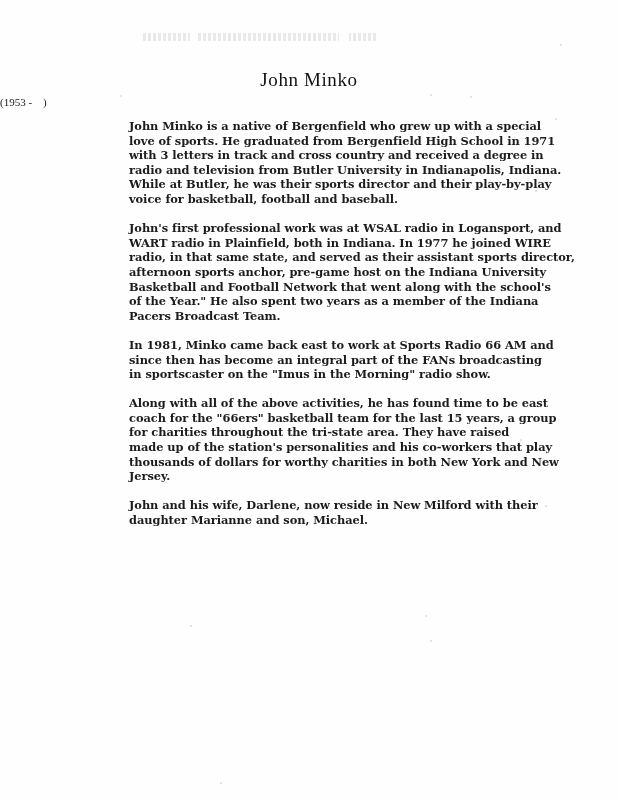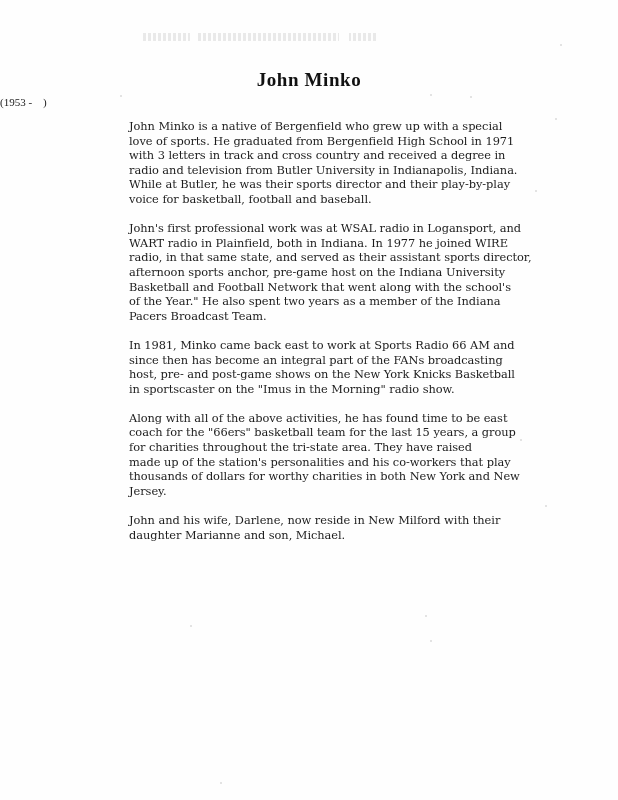--- a/index.html
+++ b/index.html
@@ -37,21 +37,21 @@
     .ghost-header .gap2 {
       position: absolute; left: 196px; top: 0; width: 10px; height: 8px; background: #fefefe;
     }
     .title {
       position: absolute;
       left: 0;
       width: 618px;
       top: 69px;
       text-align: center;
       font-family: "Liberation Serif", serif;
-      font-weight: bold;
+      font-weight: normal;
       font-size: 19px;
       letter-spacing: 0.6px;
       color: #111;
     }
     .dates {
       position: absolute;
       left: 0;
       width: 618px;
       top: 96px;
       text-align: left;
@@ -70,21 +70,21 @@
       margin: 0 0 14.6px 0;
     }
     .line {
       display: block;
       white-space: nowrap;
       font-family: "DejaVu Serif", serif;
       font-size: 11.4px;
       line-height: 14.6px;
       letter-spacing: -0.05px;
       color: #1c1c1c;
-      font-weight: 400;
+      font-weight: 700;
     }
     .speck {
       position: absolute;
       width: 2px; height: 2px;
       background: rgba(150,150,150,0.35);
       border-radius: 1px;
     }
   </style>
 </head>
 <body>
@@ -116,21 +116,20 @@
       <span class="line">radio, in that same state, and served as their assistant sports director,</span>
       <span class="line">afternoon sports anchor, pre-game host on the Indiana University</span>
       <span class="line">Basketball and Football Network that went along with the school's</span>
       <span class="line">of the Year." He also spent two years as a member of the Indiana</span>
       <span class="line">Pacers Broadcast Team.</span>
     </p>
 
     <p class="para">
       <span class="line">In 1981, Minko came back east to work at Sports Radio 66 AM and</span>
       <span class="line">since then has become an integral part of the FANs broadcasting</span>
-      <span class="line">host, pre- and post-game shows on the New York Knicks Basketball</span>
       <span class="line">in sportscaster on the "Imus in the Morning" radio show.</span>
     </p>
 
     <p class="para">
       <span class="line">Along with all of the above activities, he has found time to be east</span>
       <span class="line">coach for the "66ers" basketball team for the last 15 years, a group</span>
       <span class="line">for charities throughout the tri-state area. They have raised</span>
       <span class="line">made up of the station's personalities and his co-workers that play</span>
       <span class="line">thousands of dollars for worthy charities in both New York and New</span>
       <span class="line">Jersey.</span>

